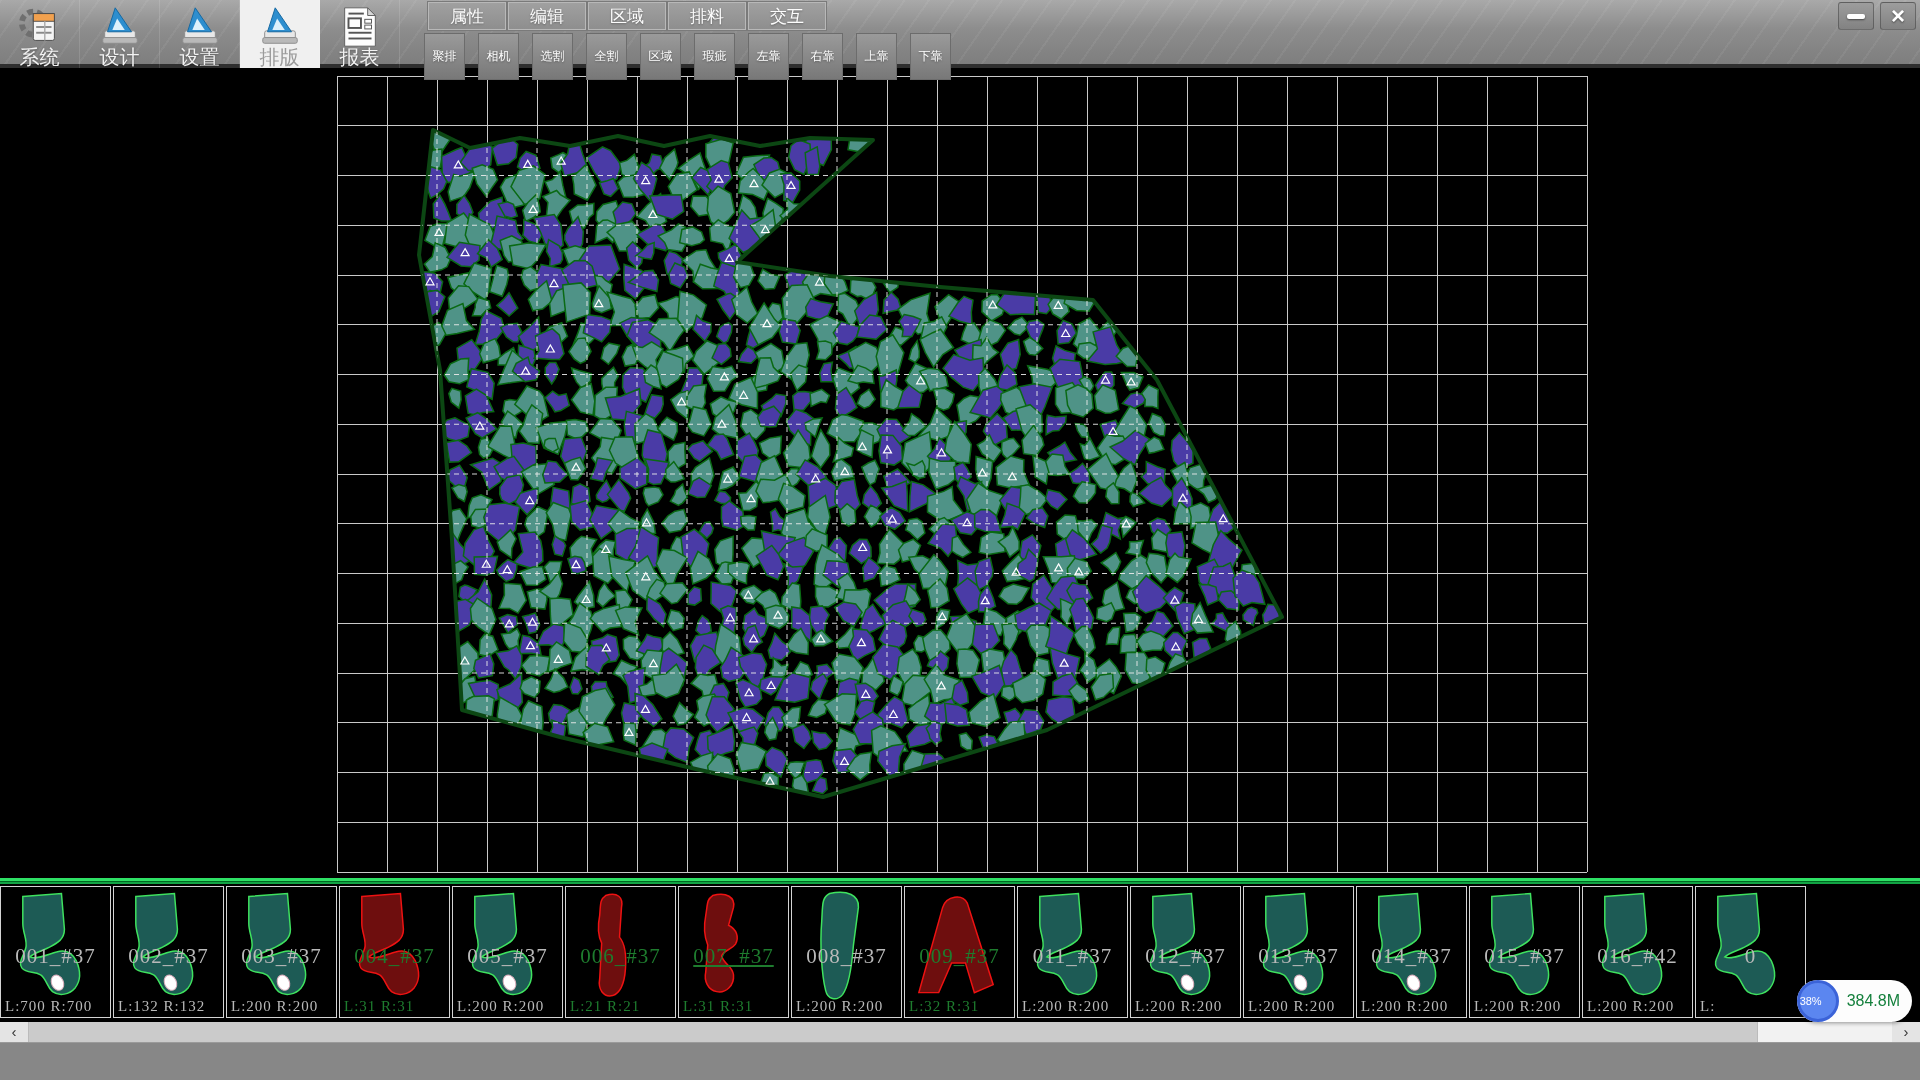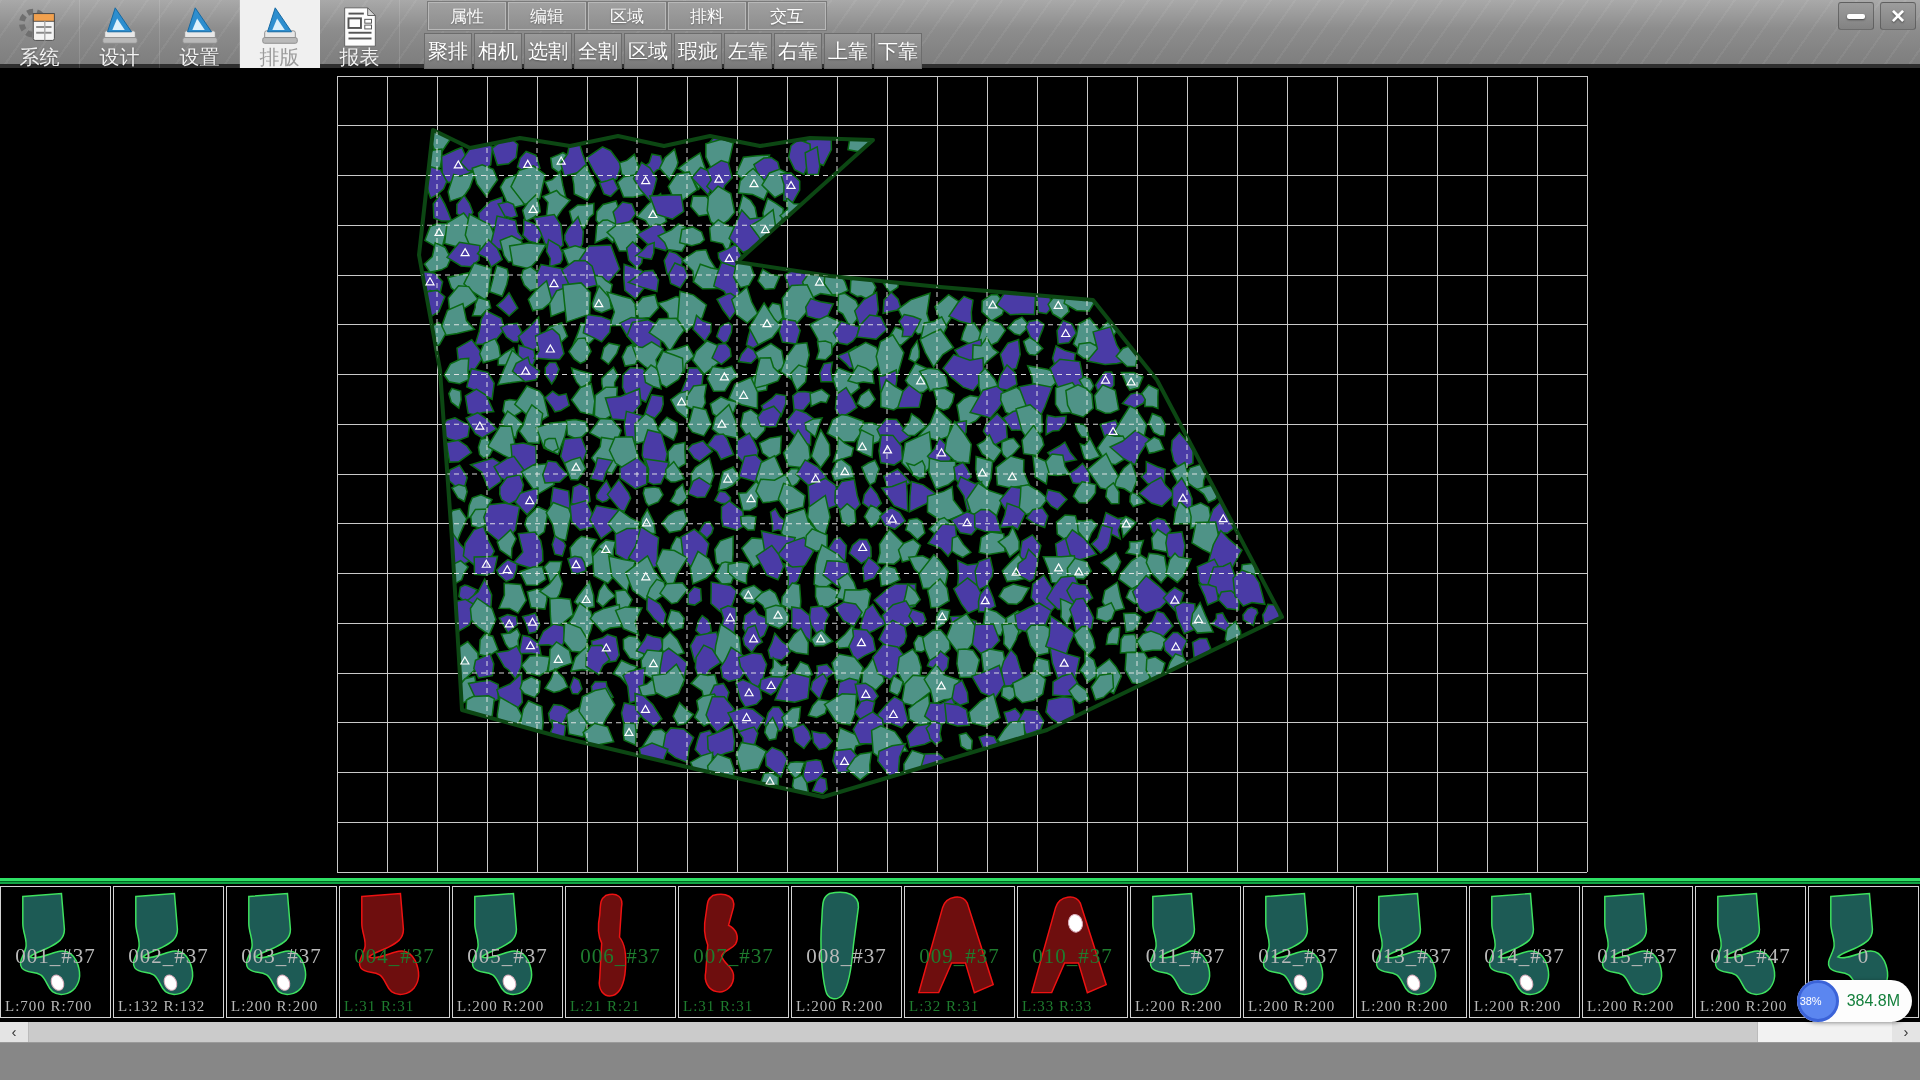--- a/index.html
+++ b/index.html
@@ -20,23 +20,23 @@
   .app-btn.active { background:#f0f0f0; }
   .app-btn .ic { width:46px; height:44px; }
   .app-btn .lbl { font-size:20px; color:#f2f2f2; text-shadow:0 1px 2px rgba(0,0,0,.35); line-height:18px; }
   .app-btn.active .lbl { color:#9a9a9a; text-shadow:none; }
 
   .menubar { position:absolute; left:428px; top:2px; display:flex; z-index:2; }
   .menu-btn { width:78px; height:28px; margin-right:2px; background:linear-gradient(#a0a0a0,#8e8e8e);
     border:1px solid #b8b8b8; outline:1px solid #7a7a7a; color:#fdfdfd; font-size:17px;
     text-shadow:0 1px 2px rgba(0,0,0,.3); cursor:pointer; }
   .toolrow { position:absolute; left:424px; top:33px; display:flex; z-index:2; }
-  .tool-btn { min-width:41px; height:36px; padding:0 3px; margin-right:2px;
+  .tool-btn { min-width:41px; height:47px; padding:0 3px; margin-right:13px;
     background:linear-gradient(#9a9a9a,#787878); border:1px solid #6c6c6c;
-    color:#fff; font-size:20px; text-shadow:0 1px 2px rgba(0,0,0,.35); cursor:pointer; }
+    color:#fff; font-size:12px; text-shadow:0 1px 2px rgba(0,0,0,.35); cursor:pointer; }
 
   .winctl { position:absolute; right:4px; top:2px; display:flex; gap:6px; z-index:2; }
   .win-btn { width:36px; height:28px; background:linear-gradient(#9d9d9d,#828282);
     border:1px solid rgba(60,60,60,.5); border-radius:3px; color:#fff; cursor:pointer;
     display:flex; align-items:center; justify-content:center; }
   .win-btn .dash { display:block; width:18px; height:5px; background:#fff; border-radius:2px;
     box-shadow:0 1px 2px rgba(0,0,0,.5); }
   .win-btn .x { font-size:24px; font-weight:bold; line-height:24px; text-shadow:0 1px 2px rgba(0,0,0,.5); }
 
   
@@ -1094,47 +1094,39 @@
           <svg viewBox="0 0 110 130">
             <path d="M40,8 C52,4 58,10 56,20 L54,50 C59,56 61,68 60,82 C59,96 56,106 47,109 C38,111 32,103 34,92 L36,56 C32,48 32,38 34,28 C35,17 34,12 40,8 Z" fill="#6e0e0e" stroke="#ee1212" stroke-width="1.5"></path>
           </svg>
           <div class="plabel" style="color: rgb(30, 124, 46);">006_#37</div>
           <div class="pmeta" style="color: rgb(30, 124, 46);">L:21 R:21</div>
         </div>
         <div class="cell">
           <svg viewBox="0 0 110 130">
             <path d="M34,8 C48,4 57,10 55,20 L50,38 C58,42 61,50 57,57 C53,63 45,63 43,69 C45,77 54,79 55,88 C56,99 47,107 38,105 C29,103 25,94 27,85 L29,58 C25,48 25,38 27,28 C29,16 28,12 34,8 Z" fill="#6e0e0e" stroke="#ee1212" stroke-width="1.5"></path>
           </svg>
-          <div class="plabel" style="color: rgb(30, 124, 46);">007_#37</div>
+          <div class="plabel" style="color: rgb(30, 124, 46); text-decoration: underline;">007_#37</div>
           <div class="pmeta" style="color: rgb(30, 124, 46);">L:31 R:31</div>
         </div>
         <div class="cell">
           <svg viewBox="0 0 110 130">
             <path d="M38,6 C56,2 68,8 67,20 L62,58 C60,84 57,100 51,108 C45,115 36,113 34,104 C30,88 28,58 30,34 C31,17 30,10 38,6 Z" fill="#1d5b55" stroke="#3fe25f" stroke-width="1.5"></path>
           </svg>
           <div class="plabel" style="color: rgb(185, 185, 185);">008_#37</div>
           <div class="pmeta" style="color: rgb(185, 185, 185);">L:200 R:200</div>
         </div>
         <div class="cell">
           <svg viewBox="0 0 110 130">
             <path d="M34,106 L14,106 L38,20 C42,8 58,6 63,16 L89,98 L70,106 L61,76 L47,76 Z" fill="#6e0e0e" stroke="#ee1212" stroke-width="1.5"></path>
           </svg>
           <div class="plabel" style="color: rgb(30, 124, 46);">009_#37</div>
           <div class="pmeta" style="color: rgb(30, 124, 46);">L:32 R:31</div>
         </div>
         <div class="cell">
           <svg viewBox="0 0 110 130">
-            <path d="M34,106 L14,106 L38,20 C42,8 58,6 63,16 L89,98 L70,106 L61,76 L47,76 Z" fill="#6e0e0e" stroke="#ee1212" stroke-width="1.5"></path>
-            <ellipse cx="58" cy="36" rx="7" ry="9" transform="rotate(-10 58 36)" fill="#ffffff" stroke="#dcaebc"></ellipse>
-          </svg>
-          <div class="plabel" style="color: rgb(30, 124, 46);">010_#37</div>
-          <div class="pmeta" style="color: rgb(30, 124, 46);">L:33 R:33</div>
-        </div>
-        <div class="cell">
-          <svg viewBox="0 0 110 130">
             <path d="M22,9 L61,6 L64,42 C64,52 57,56 49,60 C41,64 33,66 29,70 C35,73 46,68 56,65 C65,62 72,66 76,74 C80,83 81,93 75,101 C69,108 59,110 52,105 C46,100 46,92 40,88 C33,84 26,87 21,81 C17,75 23,69 25,61 C27,53 22,46 22,36 Z" fill="#1d5b55" stroke="#3fe25f" stroke-width="1.5"></path>
           </svg>
           <div class="plabel" style="color: rgb(185, 185, 185);">011_#37</div>
           <div class="pmeta" style="color: rgb(185, 185, 185);">L:200 R:200</div>
         </div>
         <div class="cell">
           <svg viewBox="0 0 110 130">
             <path d="M22,9 L61,6 L64,42 C64,52 57,56 49,60 C41,64 33,66 29,70 C35,73 46,68 56,65 C65,62 72,66 76,74 C80,83 81,93 75,101 C69,108 59,110 52,105 C46,100 46,92 40,88 C33,84 26,87 21,81 C17,75 23,69 25,61 C27,53 22,46 22,36 Z" fill="#1d5b55" stroke="#3fe25f" stroke-width="1.5"></path>
             <ellipse cx="57" cy="96" rx="6" ry="8" transform="rotate(-25 57 96)" fill="#ffffff" stroke="#dcaebc"></ellipse>
           </svg>
@@ -1161,21 +1153,21 @@
           <svg viewBox="0 0 110 130">
             <path d="M22,9 L61,6 L64,42 C64,52 57,56 49,60 C41,64 33,66 29,70 C35,73 46,68 56,65 C65,62 72,66 76,74 C80,83 81,93 75,101 C69,108 59,110 52,105 C46,100 46,92 40,88 C33,84 26,87 21,81 C17,75 23,69 25,61 C27,53 22,46 22,36 Z" fill="#1d5b55" stroke="#3fe25f" stroke-width="1.5"></path>
           </svg>
           <div class="plabel" style="color: rgb(185, 185, 185);">015_#37</div>
           <div class="pmeta" style="color: rgb(185, 185, 185);">L:200 R:200</div>
         </div>
         <div class="cell">
           <svg viewBox="0 0 110 130">
             <path d="M22,9 L61,6 L64,42 C64,52 57,56 49,60 C41,64 33,66 29,70 C35,73 46,68 56,65 C65,62 72,66 76,74 C80,83 81,93 75,101 C69,108 59,110 52,105 C46,100 46,92 40,88 C33,84 26,87 21,81 C17,75 23,69 25,61 C27,53 22,46 22,36 Z" fill="#1d5b55" stroke="#3fe25f" stroke-width="1.5"></path>
           </svg>
-          <div class="plabel" style="color: rgb(185, 185, 185);">016_#47</div>
+          <div class="plabel" style="color: rgb(185, 185, 185);">016_#42</div>
           <div class="pmeta" style="color: rgb(185, 185, 185);">L:200 R:200</div>
         </div>
         <div class="cell">
           <svg viewBox="0 0 110 130">
             <path d="M22,9 L61,6 L64,42 C64,52 57,56 49,60 C41,64 33,66 29,70 C35,73 46,68 56,65 C65,62 72,66 76,74 C80,83 81,93 75,101 C69,108 59,110 52,105 C46,100 46,92 40,88 C33,84 26,87 21,81 C17,75 23,69 25,61 C27,53 22,46 22,36 Z" fill="#1d5b55" stroke="#3fe25f" stroke-width="1.5"></path>
           </svg>
           <div class="plabel" style="color: rgb(185, 185, 185);">0</div>
           <div class="pmeta" style="color: rgb(185, 185, 185);">L:</div>
         </div>
       </div>

